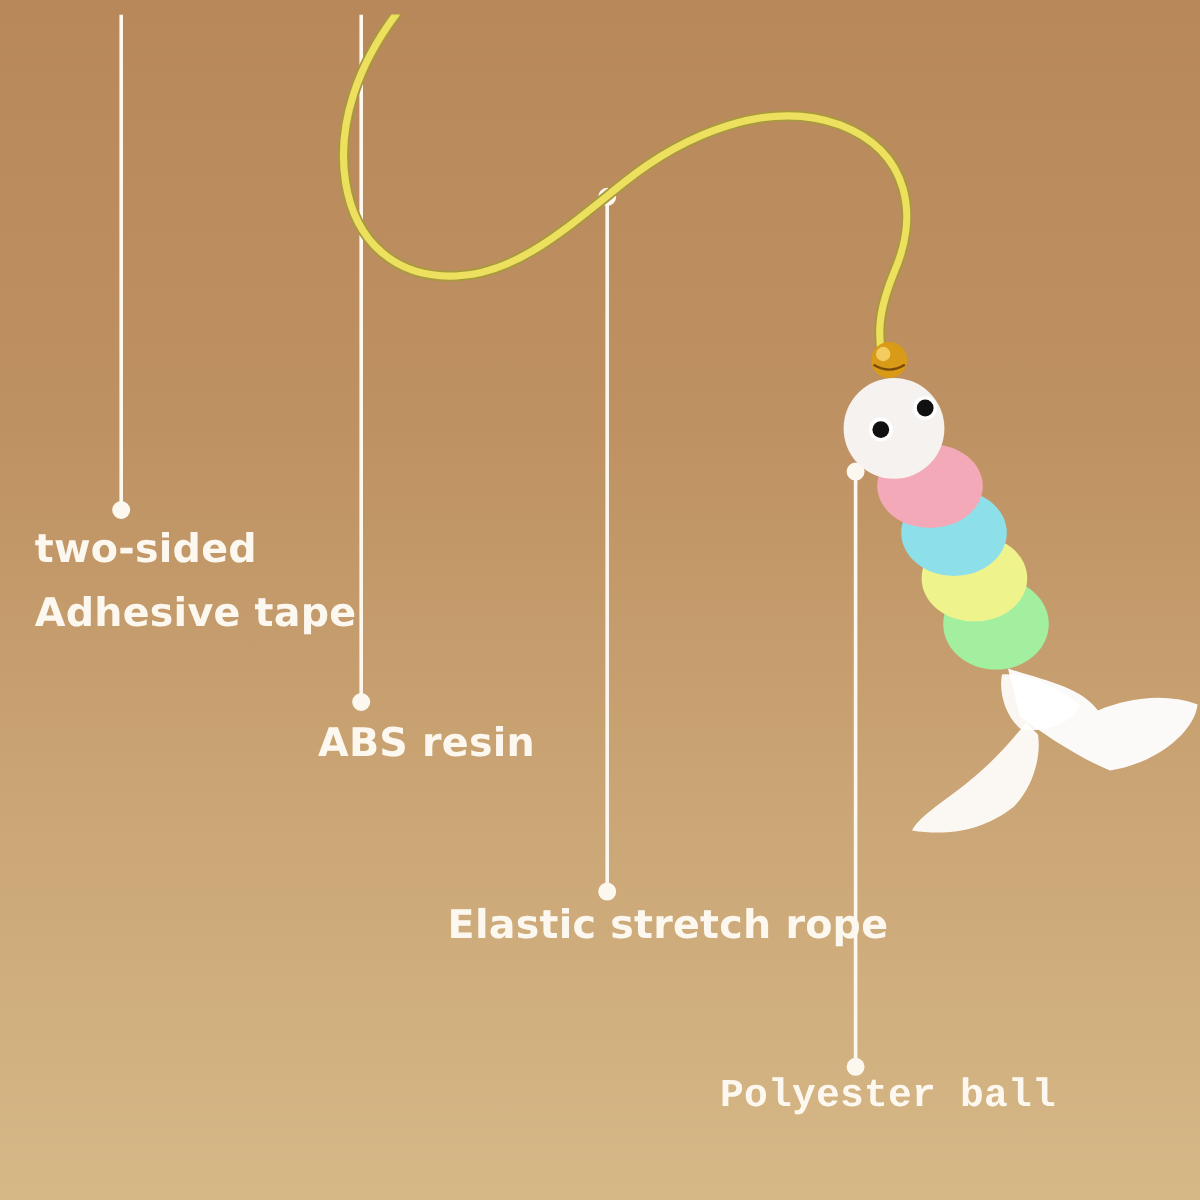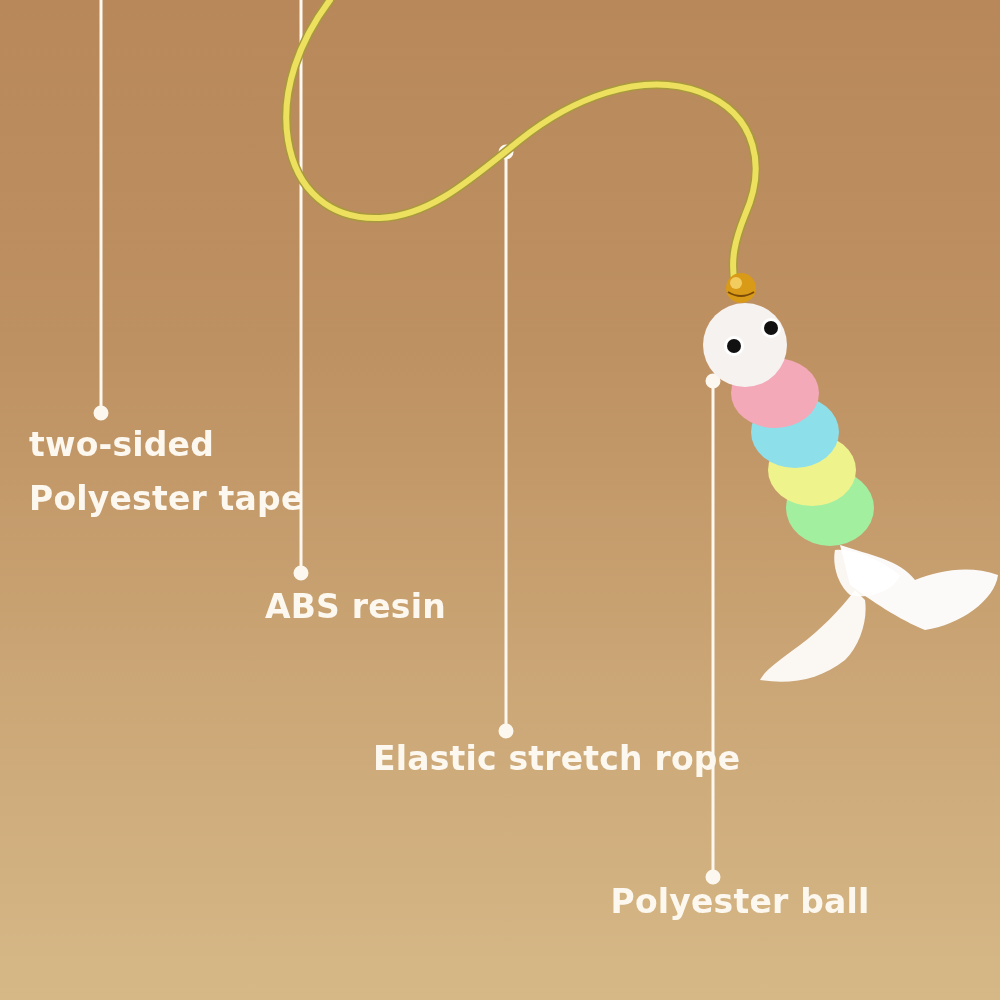--- a/index.html
+++ b/index.html
@@ -1,19 +1,19 @@
 <!DOCTYPE html>
 <html><head>
 <meta charset="utf-8">
 <style>
   html,body{margin:0;padding:0;}
   body{width:1000px;height:1000px;overflow:hidden;position:relative;
     background:linear-gradient(180deg,#b8885a 0%,#be9162 35%,#caa474 65%,#d6b887 100%);
     font-family:"DejaVu Sans","Liberation Sans",sans-serif;}
-  .stage{position:absolute;left:0;top:0;width:1000px;height:908px;}
+  .stage{position:absolute;left:0;top:12px;width:1000px;height:908px;}
   .label{position:absolute;color:#fdf8ef;font-weight:bold;font-size:33px;line-height:54px;letter-spacing:0.2px;white-space:nowrap;}
   .label.center{text-align:center;}
   svg{position:absolute;left:0;top:0;}
 </style>
 </head>
 <body>
 
 <div class="stage">
 
   <svg width="1000" height="1000" viewBox="0 0 1000 1000">
@@ -54,27 +54,27 @@
 
     <g fill="#ffffff">
       <path d="M840 545 C 870 555, 900 560, 915 580 C 940 570, 970 565, 998 575 C 995 600, 960 625, 925 630 C 900 620, 870 600, 850 585 Z" opacity="0.95"></path>
       <path d="M855 590 C 840 610, 820 630, 800 645 C 780 660, 765 670, 760 680 C 790 685, 820 680, 845 660 C 860 645, 868 620, 865 600 Z" opacity="0.92"></path>
       <path d="M835 550 C 855 548, 880 560, 900 575 C 895 590, 870 600, 850 595 C 838 585, 832 565, 835 550 Z" opacity="0.9"></path>
     </g>
   </svg>
 
   <div class="label" style="left:29px;top:418px;">
     <div>two-sided</div>
-    <div>Polyester tape</div>
+    <div>Adhesive tape</div>
   </div>
 
   <div class="label" style="left:265px;top:580px;">
     <div>ABS resin</div>
   </div>
 
   <div class="label" style="left:373px;top:732px;">
     <div>Elastic stretch rope</div>
   </div>
 
-  <div class="label center" style="left:520px;top:880px;width:440px;line-height:44px;">
+  <div class="label center" style="left:520px;top:880px;width:440px;line-height:44px;font-family:Liberation Mono, monospace;">
     <div>Polyester ball</div>
   </div>
 </div>
 
 </body></html>

